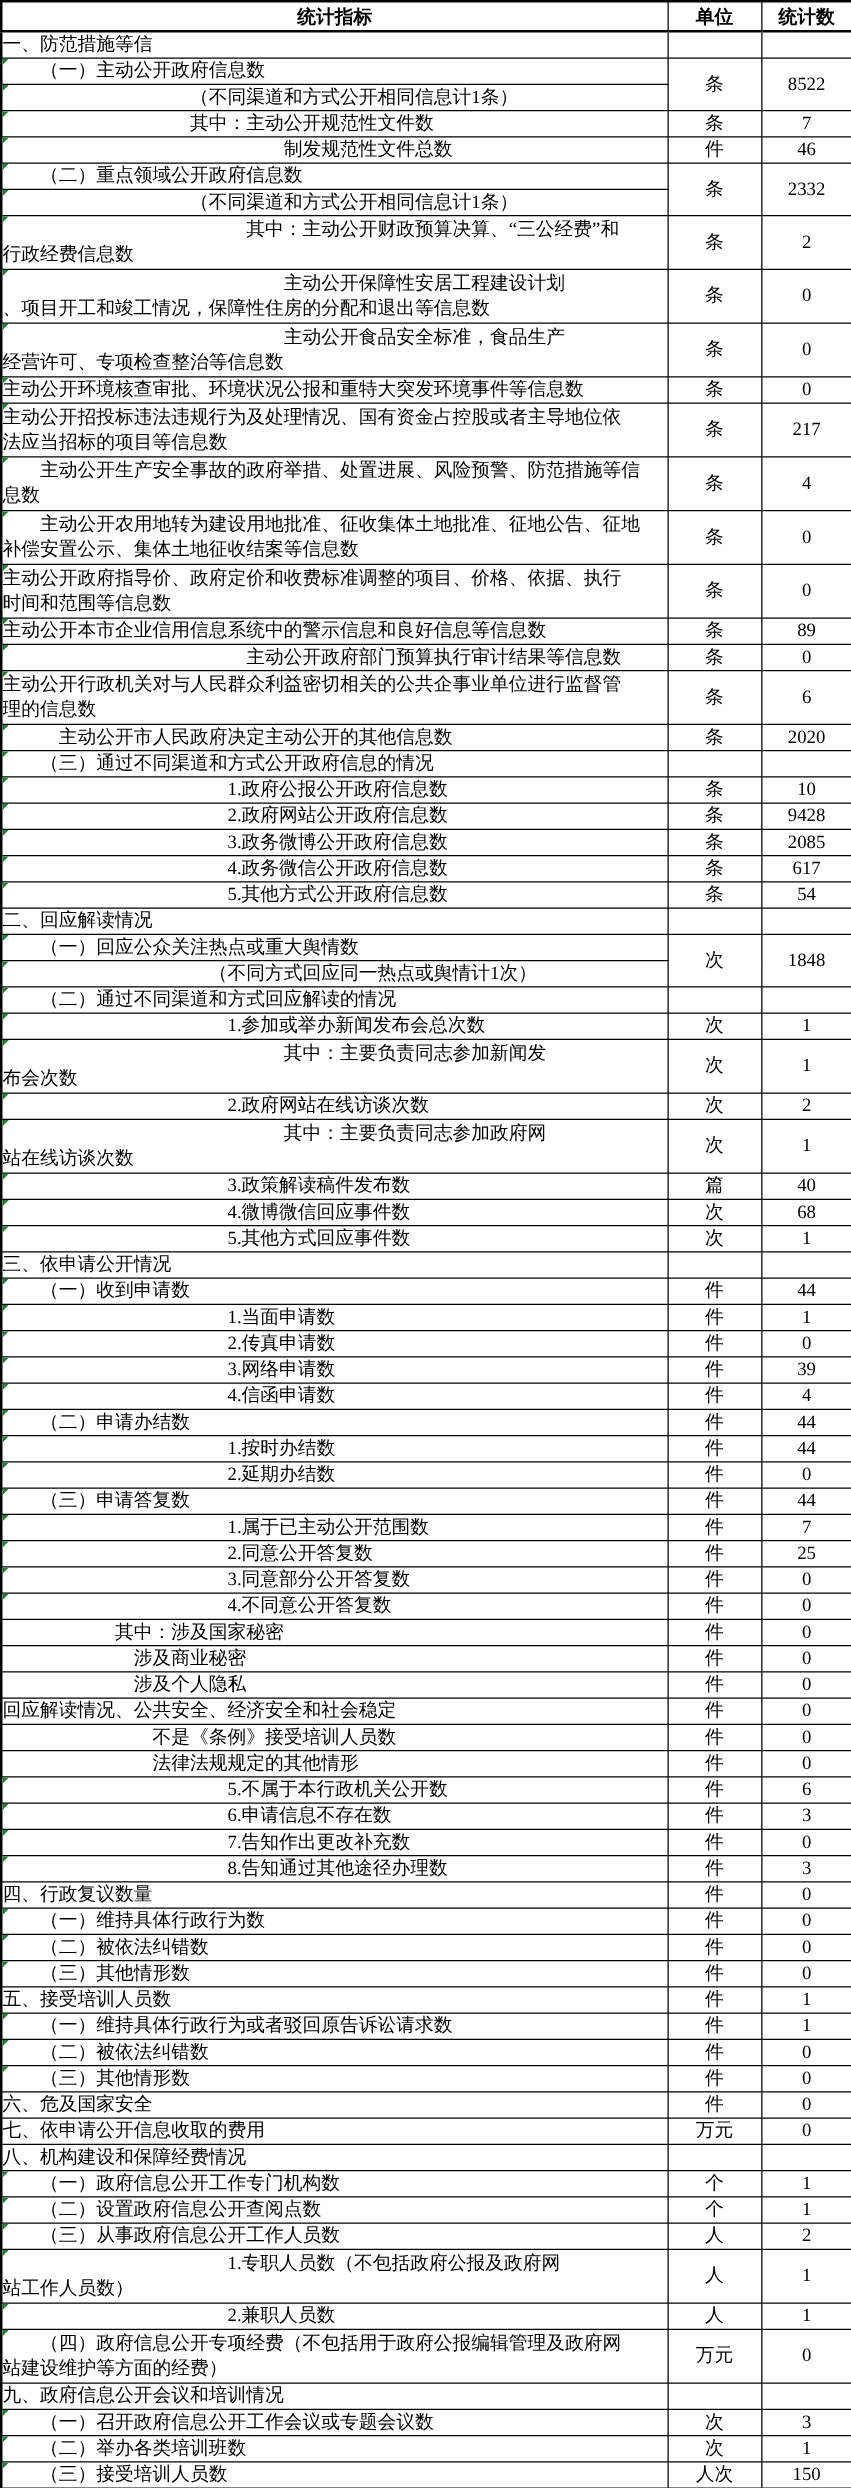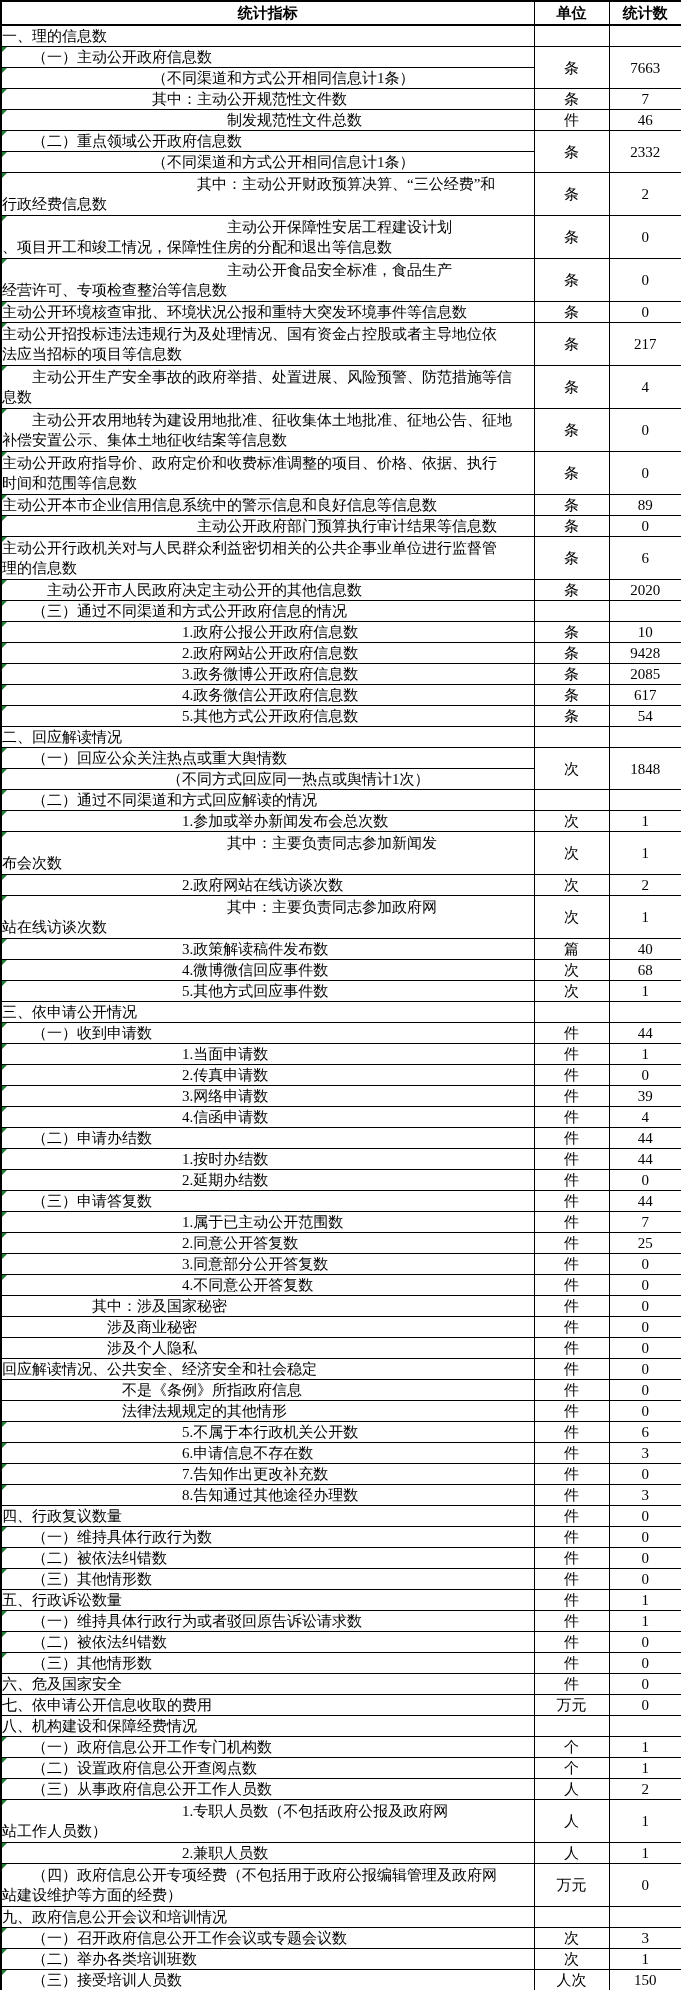--- a/index.html
+++ b/index.html
@@ -31,28 +31,28 @@
     </colgroup>
     <thead>
       <tr class="hdr">
         <th>统计指标</th>
         <th>单位</th>
         <th>统计数</th>
       </tr>
     </thead>
     <tbody>
         <tr class="r1">
-          <td class="ind">一、理的信息数</td>
+          <td class="ind">一、防范措施等信</td>
           <td class="unit"></td>
           <td class="val"></td>
         </tr>
         <tr class="r1">
           <td class="ind">　　（一）主动公开政府信息数<span class="tri" style="border-top-color: rgb(30, 126, 52);"></span></td>
           <td class="unit" rowspan="2">条</td>
-          <td class="val" rowspan="2">7663</td>
+          <td class="val" rowspan="2">8522</td>
         </tr>
         <tr class="r1">
           <td class="ind">　　　　　　　　　　（不同渠道和方式公开相同信息计1条）<span class="tri" style="border-top-color: rgb(30, 126, 52);"></span></td>
         </tr>
         <tr class="r1">
           <td class="ind">　　　　　　　　　　其中：主动公开规范性文件数<span class="tri" style="border-top-color: rgb(30, 126, 52);"></span></td>
           <td class="unit">条</td>
           <td class="val">7</td>
         </tr>
         <tr class="r1">
@@ -305,21 +305,21 @@
           <td class="ind">　　　　　　　涉及个人隐私</td>
           <td class="unit">件</td>
           <td class="val">0</td>
         </tr>
         <tr class="r1">
           <td class="ind">回应解读情况、公共安全、经济安全和社会稳定</td>
           <td class="unit">件</td>
           <td class="val">0</td>
         </tr>
         <tr class="r1">
-          <td class="ind">　　　　　　　　不是《条例》所指政府信息</td>
+          <td class="ind">　　　　　　　　不是《条例》接受培训人员数</td>
           <td class="unit">件</td>
           <td class="val">0</td>
         </tr>
         <tr class="r1">
           <td class="ind">　　　　　　　　法律法规规定的其他情形</td>
           <td class="unit">件</td>
           <td class="val">0</td>
         </tr>
         <tr class="r1">
           <td class="ind">　　　　　　　　　　　　5.不属于本行政机关公开数<span class="tri" style="border-top-color: rgb(30, 126, 52);"></span></td>
@@ -355,21 +355,21 @@
           <td class="ind">　　（二）被依法纠错数<span class="tri" style="border-top-color: rgb(30, 126, 52);"></span></td>
           <td class="unit">件</td>
           <td class="val">0</td>
         </tr>
         <tr class="r1">
           <td class="ind">　　（三）其他情形数<span class="tri" style="border-top-color: rgb(30, 126, 52);"></span></td>
           <td class="unit">件</td>
           <td class="val">0</td>
         </tr>
         <tr class="r1">
-          <td class="ind">五、行政诉讼数量</td>
+          <td class="ind">五、接受培训人员数</td>
           <td class="unit">件</td>
           <td class="val">1</td>
         </tr>
         <tr class="r1">
           <td class="ind">　　（一）维持具体行政行为或者驳回原告诉讼请求数<span class="tri" style="border-top-color: rgb(30, 126, 52);"></span></td>
           <td class="unit">件</td>
           <td class="val">1</td>
         </tr>
         <tr class="r1">
           <td class="ind">　　（二）被依法纠错数<span class="tri" style="border-top-color: rgb(30, 126, 52);"></span></td>

